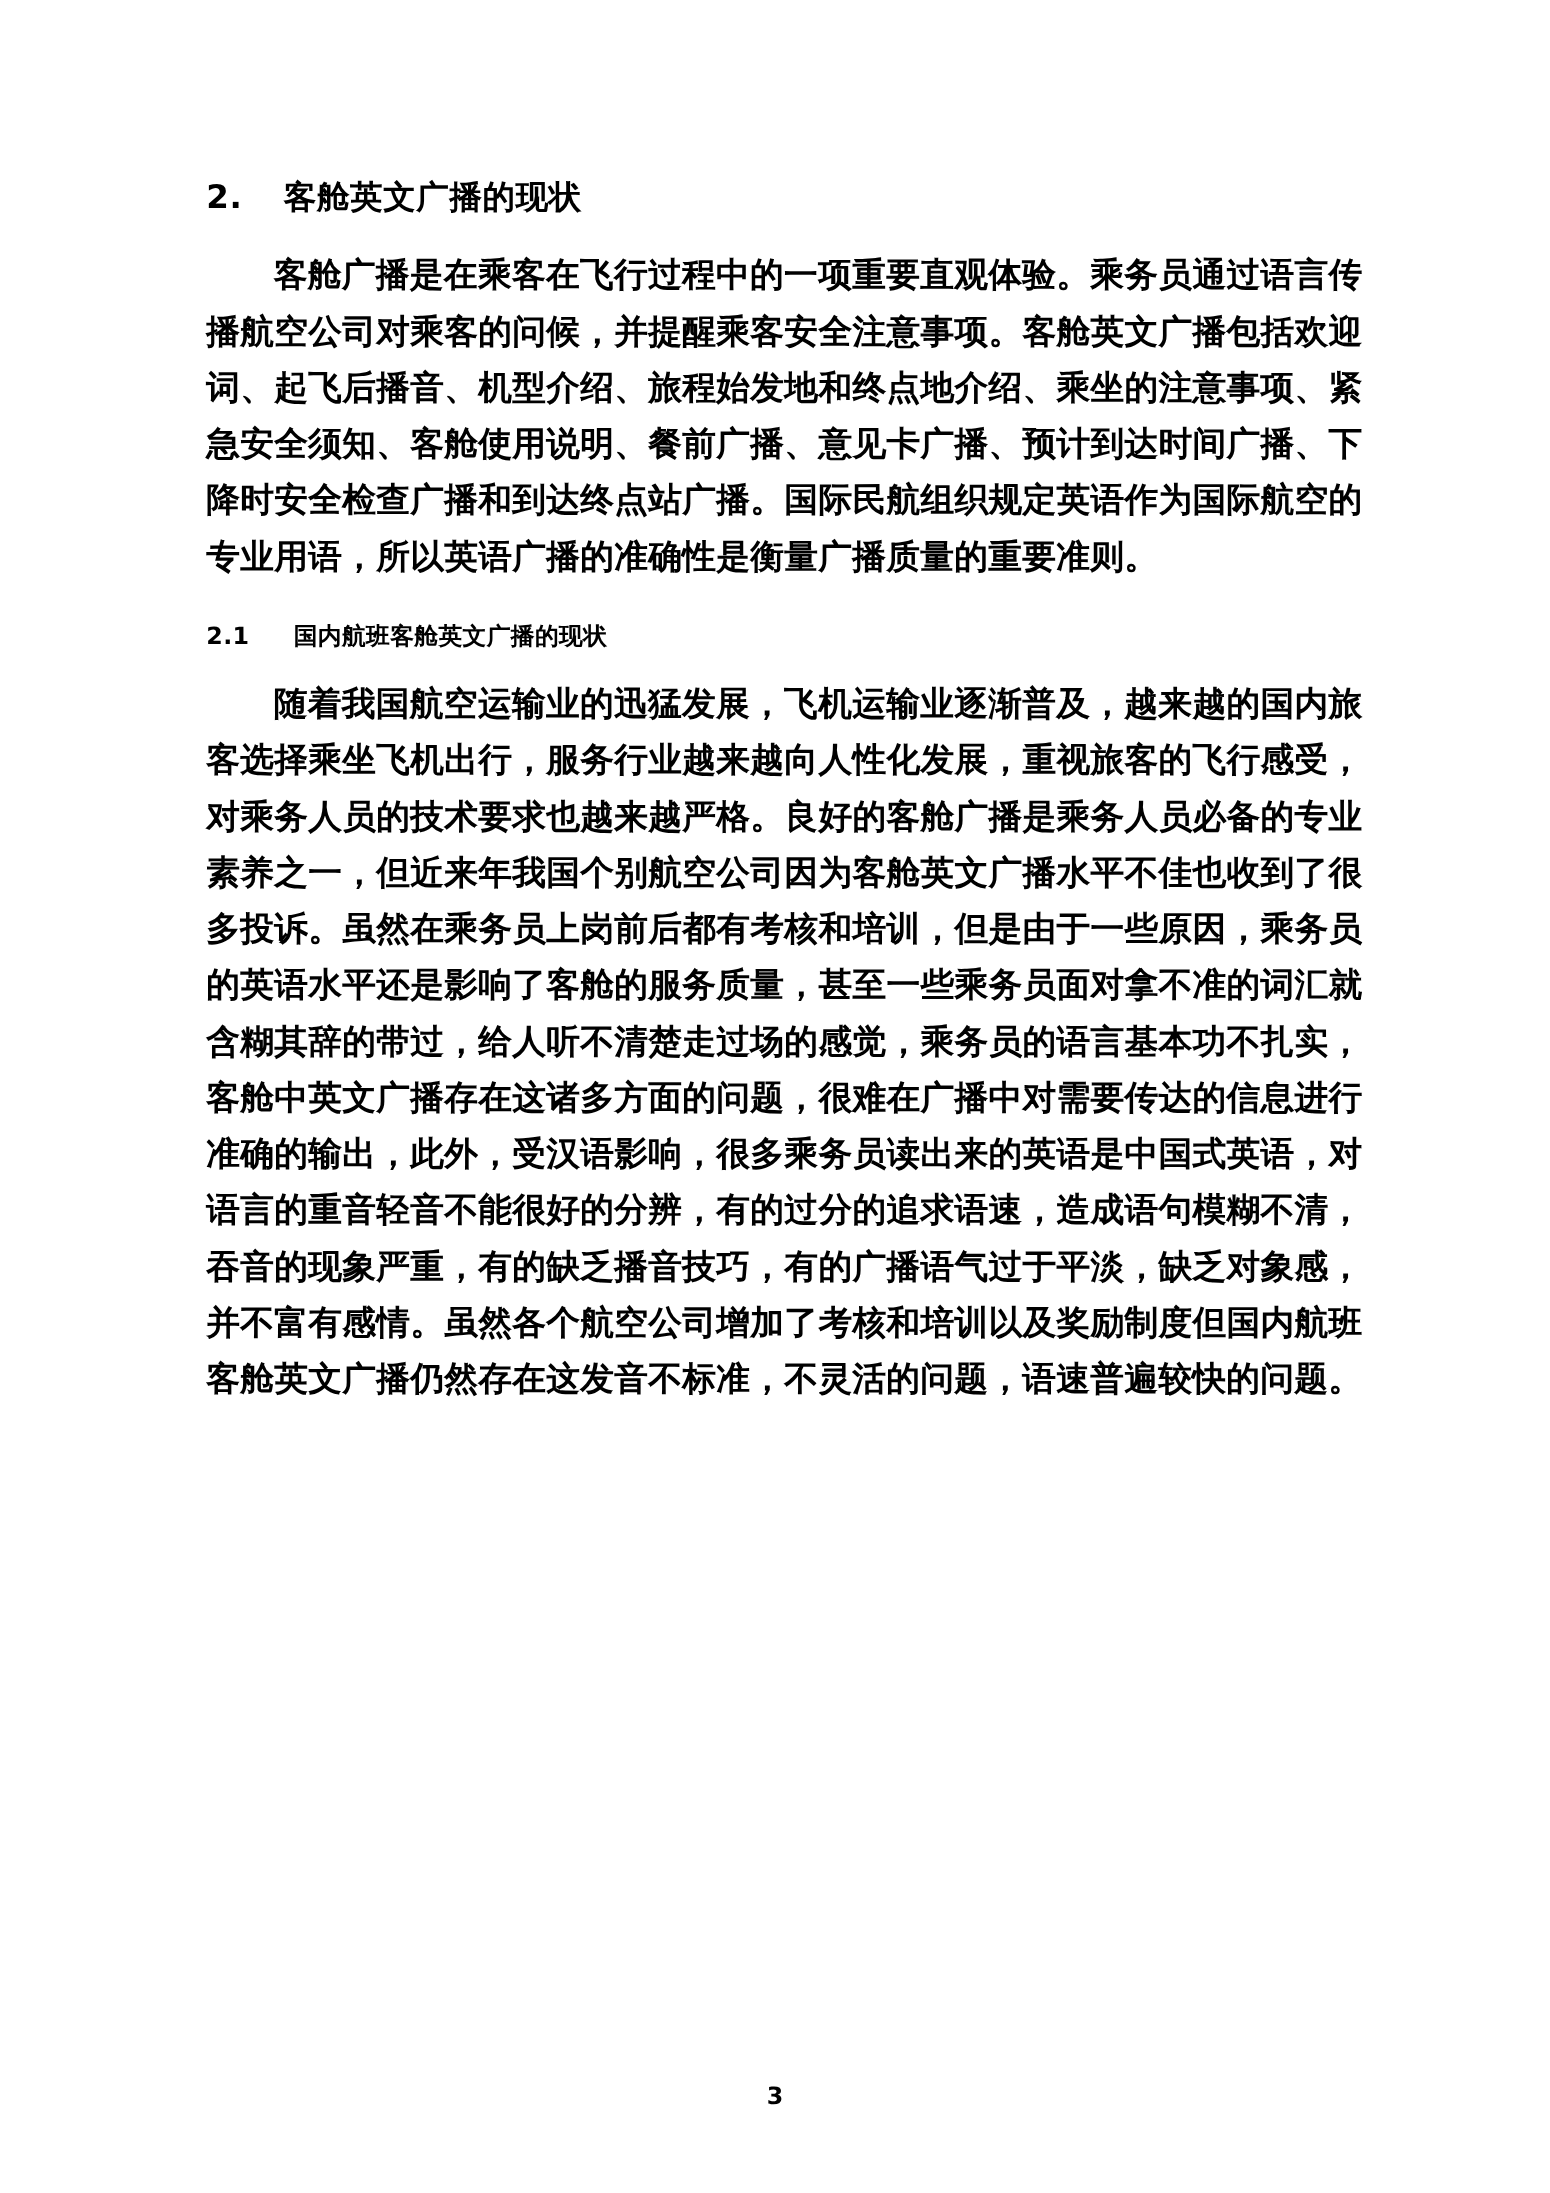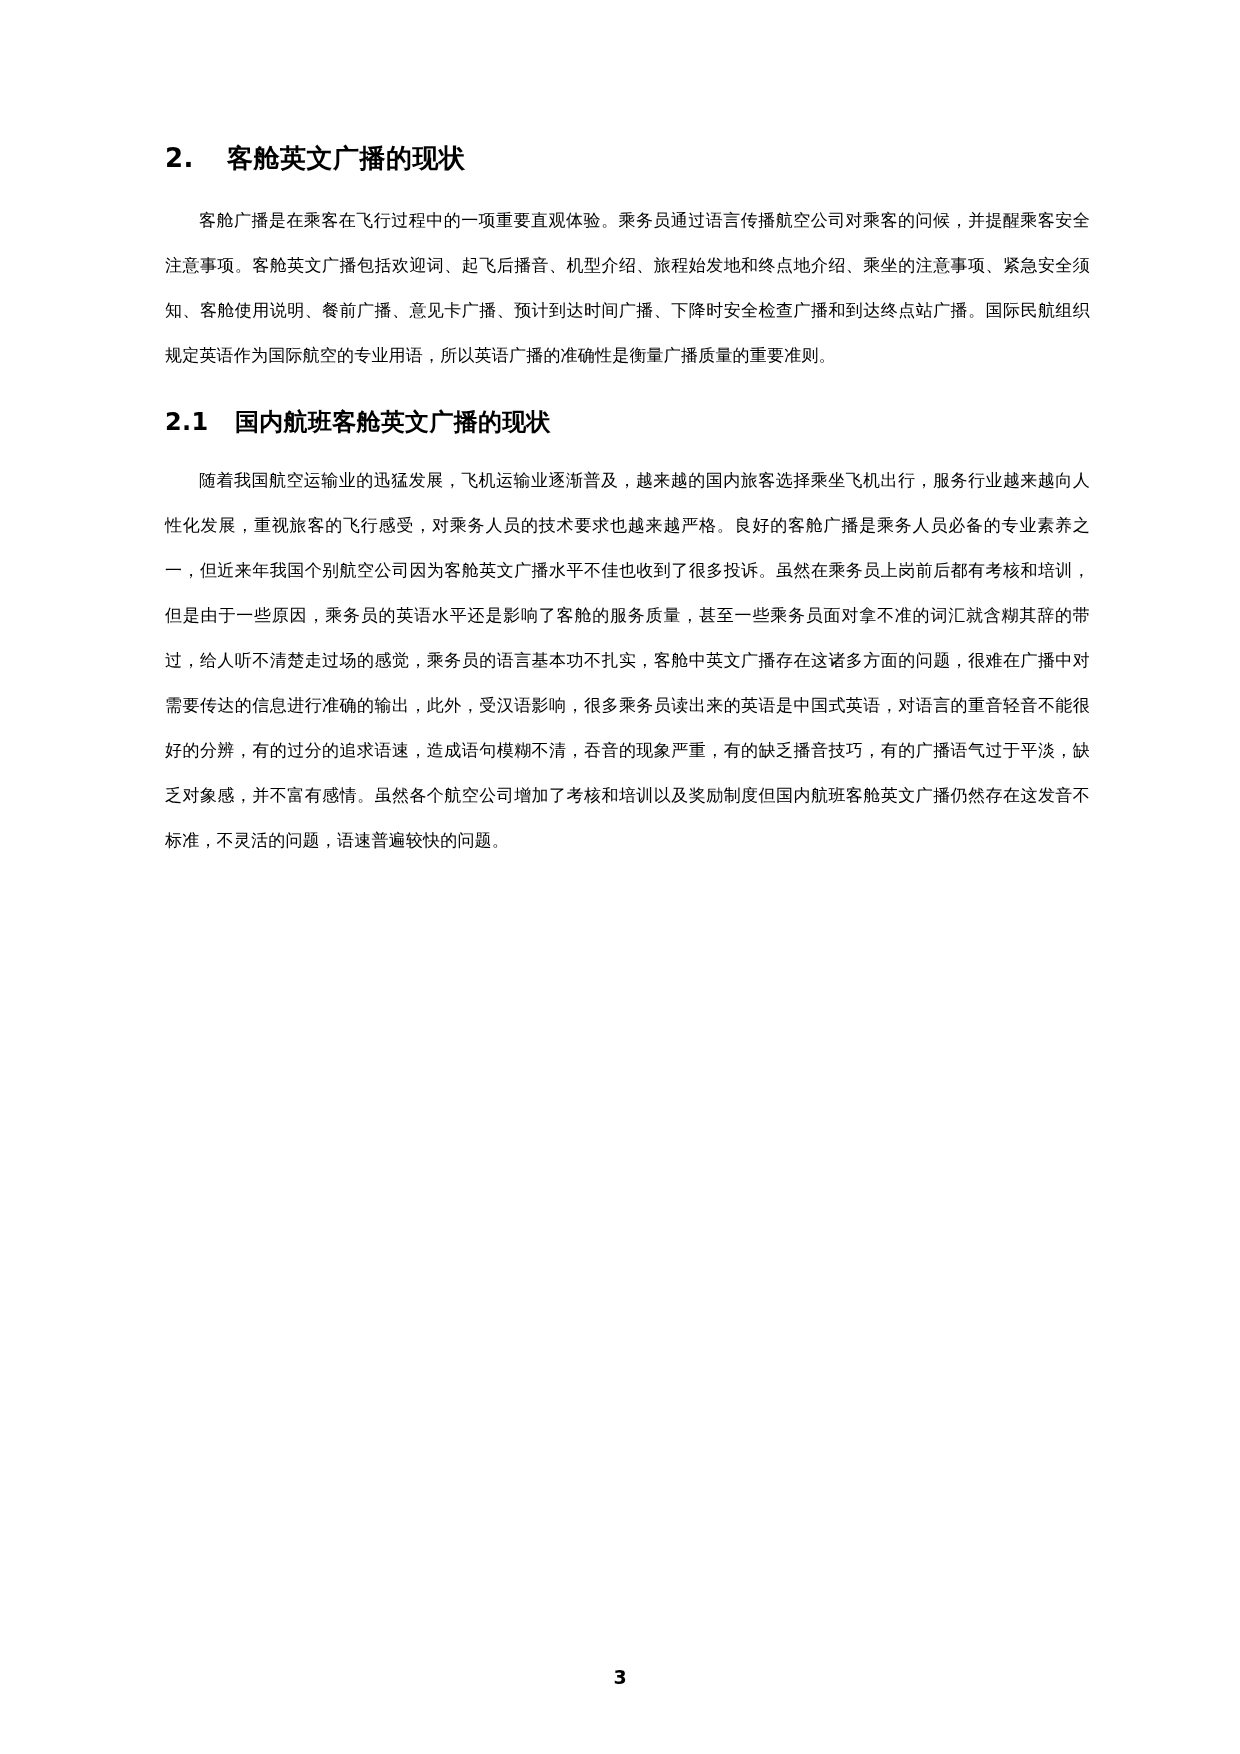--- a/index.html
+++ b/index.html
@@ -34,38 +34,39 @@
     margin: 20px 0 22px 0;
     letter-spacing: 0.5px;
     line-height: 1.4;
   }
   h2.section-heading .num {
     display: inline-block;
     min-width: 62px;
   }
   h3.sub-heading {
     font-family: "DejaVu Sans", "Liberation Sans", sans-serif;
-    font-size: 24px;
+    font-size: 19px;
     font-weight: bold;
     margin: 28px 0 18px 0;
     letter-spacing: 0.3px;
     line-height: 1.4;
   }
   h3.sub-heading .num {
     display: inline-block;
     min-width: 70px;
   }
   p.body-text {
-    font-size: 17px;
+    font-size: 27px;
     line-height: 45px;
     margin: 0 0 6px 0;
     text-align: justify;
     text-justify: inter-ideograph;
     text-indent: 2em;
     letter-spacing: 0.2px;
+    font-weight: bold;
   }
   .page-number {
     position: absolute;
     left: 0;
     right: 0;
     bottom: 66px;
     text-align: center;
     font-family: "DejaVu Sans", "Liberation Sans", sans-serif;
     font-size: 19px;
     font-weight: bold;

